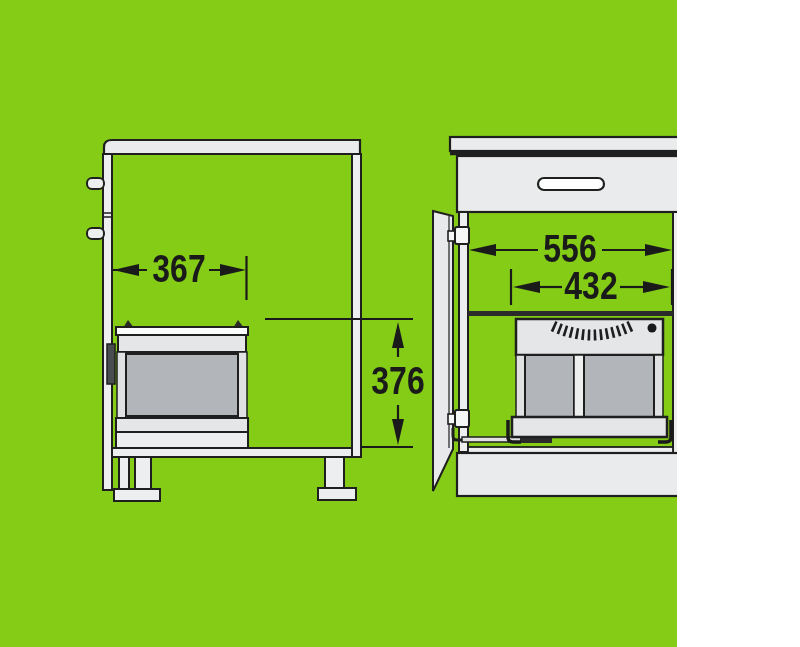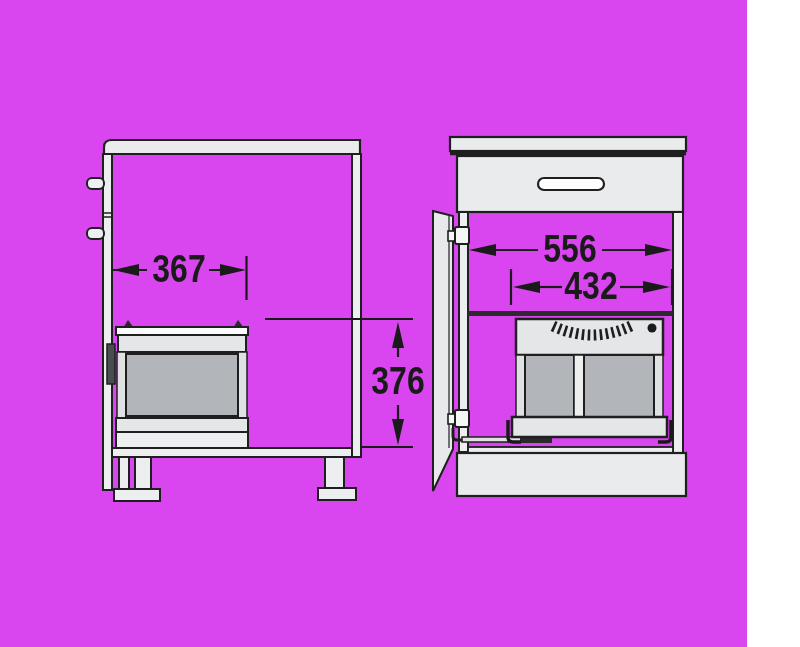--- a/index.html
+++ b/index.html
@@ -1,21 +1,22 @@
 <!DOCTYPE html>
 <html><head>
 <meta charset="utf-8">
 <style>
   html,body{margin:0;padding:0;background:#ffffff;}
   .canvas{
     position:relative;
-    width:747px;height:647px;
-    background:#d946ef;
+    width:648px;height:647px;
+    background:#84cc16;
     font-family:"Liberation Sans", sans-serif;
     overflow:hidden;
+    padding-left:29px;
   }
   svg{position:absolute;inset:0;display:block;}
   .dim-text{
     font-family:"Liberation Sans", sans-serif;
     font-weight:bold;
     font-size:39px;
     fill:#1a1a1a;
     text-anchor:middle;
   }
 </style>

